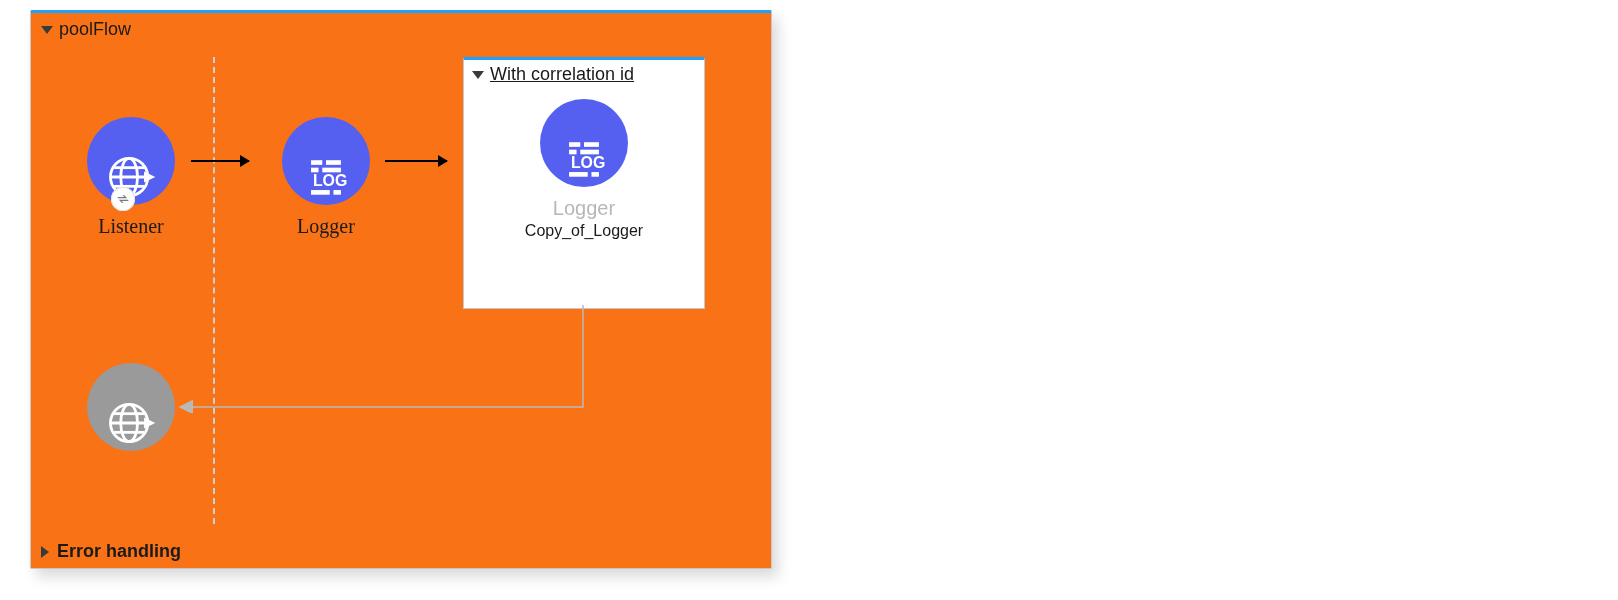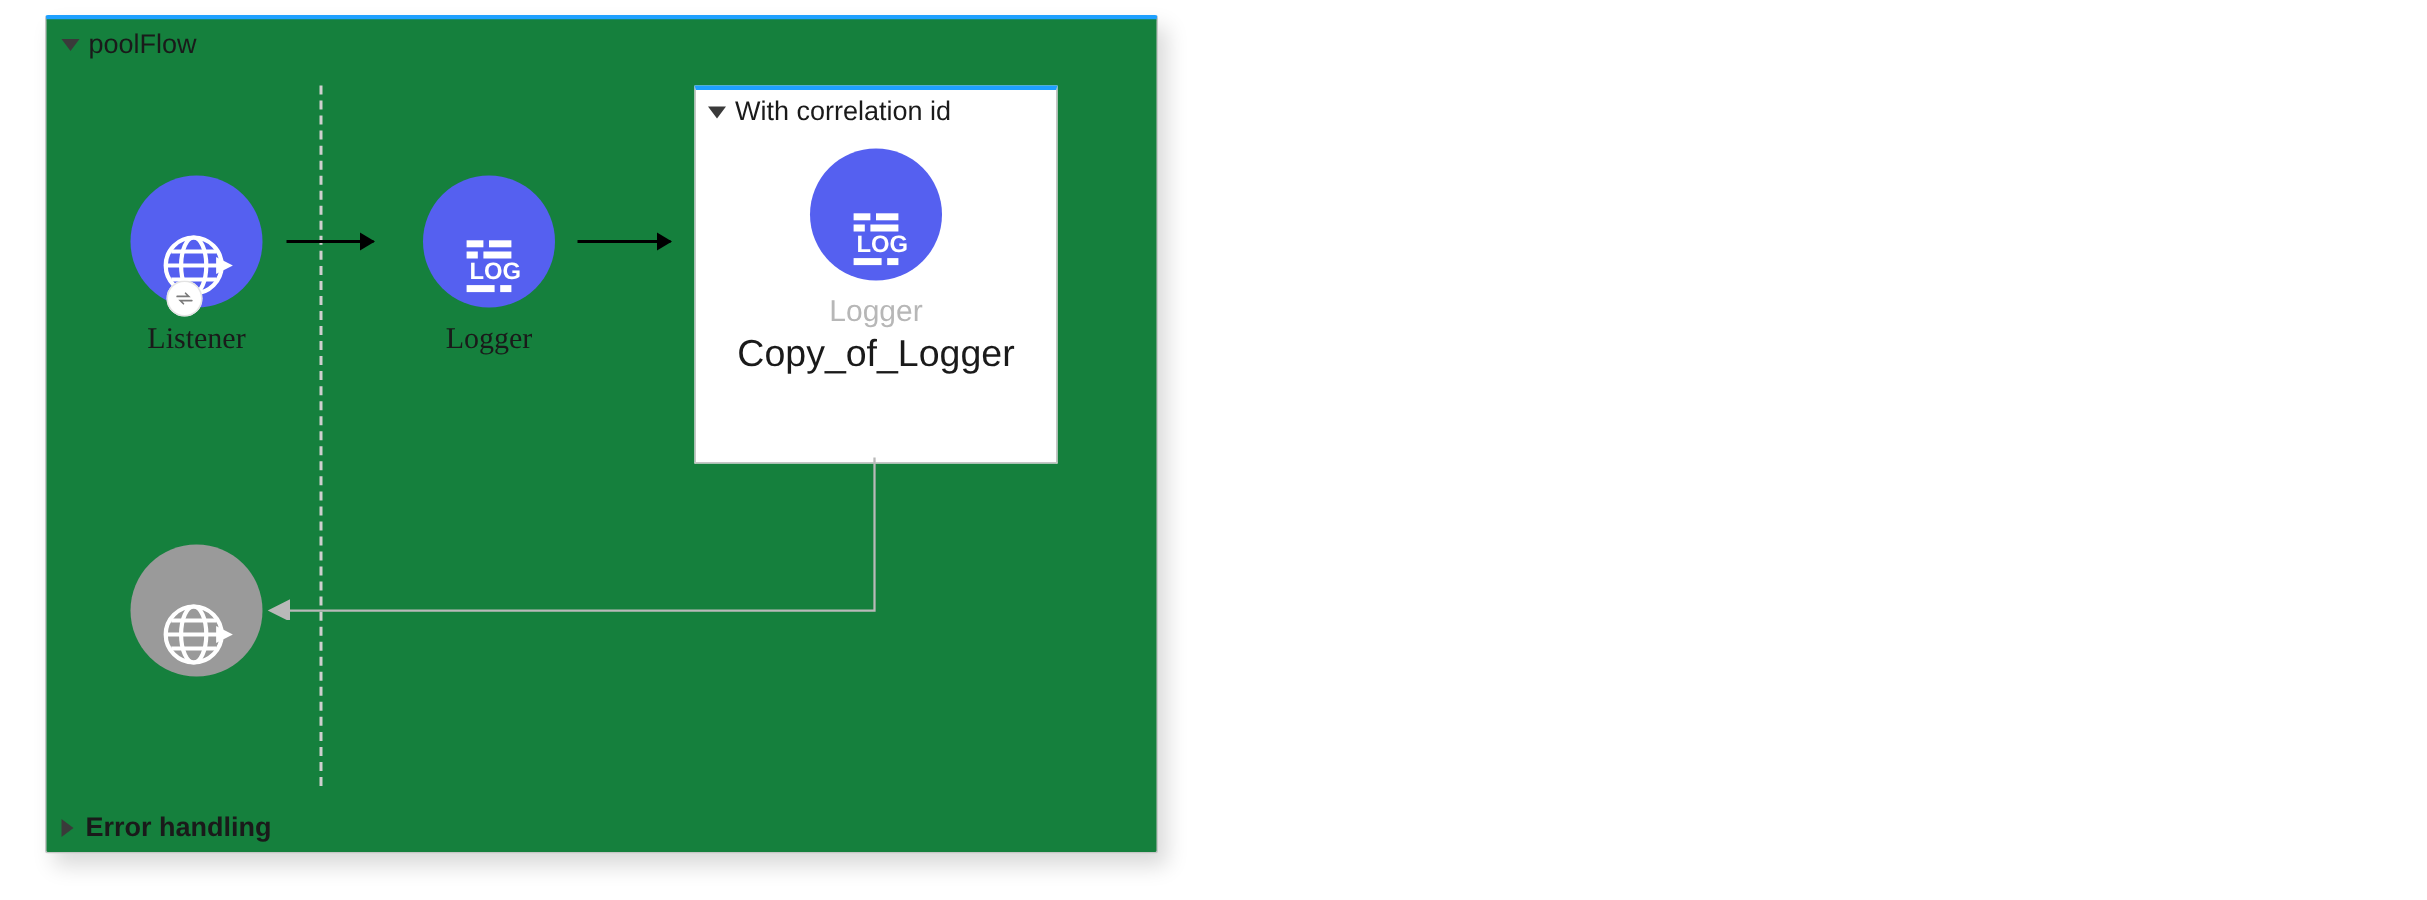--- a/index.html
+++ b/index.html
@@ -8,21 +8,21 @@
     --grey-node:#9a9a9a;
     --border:#c6c6c6;
     --faint:#b7b7b7;
     --txt:#1a1a1a;
   }
   html,body{margin:0;padding:0;background:#fff;font-family:Helvetica,Arial,sans-serif;color:var(--txt);width:1618px;height:600px;}
   .stage{position:relative;width:1618px;height:600px;}
 
   .flow-panel{
     position:absolute;left:30px;top:10px;width:740px;height:555px;
-    background:#15803d;border:1px solid var(--border);border-radius:2px;
+    background:#f97316;border:1px solid var(--border);border-radius:2px;
     border-top:3px solid var(--accent);
     box-shadow:6px 8px 14px rgba(0,0,0,.15);
   }
   .panel-header{
     display:flex;align-items:center;gap:6px;
     padding:6px 10px 2px 10px;font-size:18px;
   }
   .collapse-arrow{
     display:inline-block;width:0;height:0;
     border-left:6px solid transparent;border-right:6px solid transparent;
@@ -50,25 +50,25 @@
     box-shadow:0 0 0 1px #e3e3e3 inset;
   }
   .mini-badge svg{width:14px;height:14px;}
 
   
   .scope{
     position:absolute;left:432px;top:10px;width:240px;height:248px;
     border:1px solid var(--border);border-top:3px solid var(--accent);
     background:#fff;
   }
-  .scope .panel-header{font-size:18px;padding:4px 8px 0 8px;}
+  .scope .panel-header{font-size:18px;padding:4px 8px 0 8px;text-decoration:underline;}
   .scope-body{text-align:center;padding-top:14px;}
   .scope-body .circ{width:88px;height:88px;}
   .scope-type{margin-top:10px;color:var(--faint);font-size:20px;}
-  .scope-name{font-size:25px;margin-top:2px;text-align:center;}
+  .scope-name{font-size:16px;margin-top:2px;text-align:center;}
 
   
   .section-footer{
     position:absolute;left:0;right:0;bottom:0;
     display:flex;align-items:center;gap:8px;
     padding:6px 10px;font-size:18px;font-weight:bold;
   }
 
   
   .h-arrow{position:absolute;height:2px;background:#000;}

